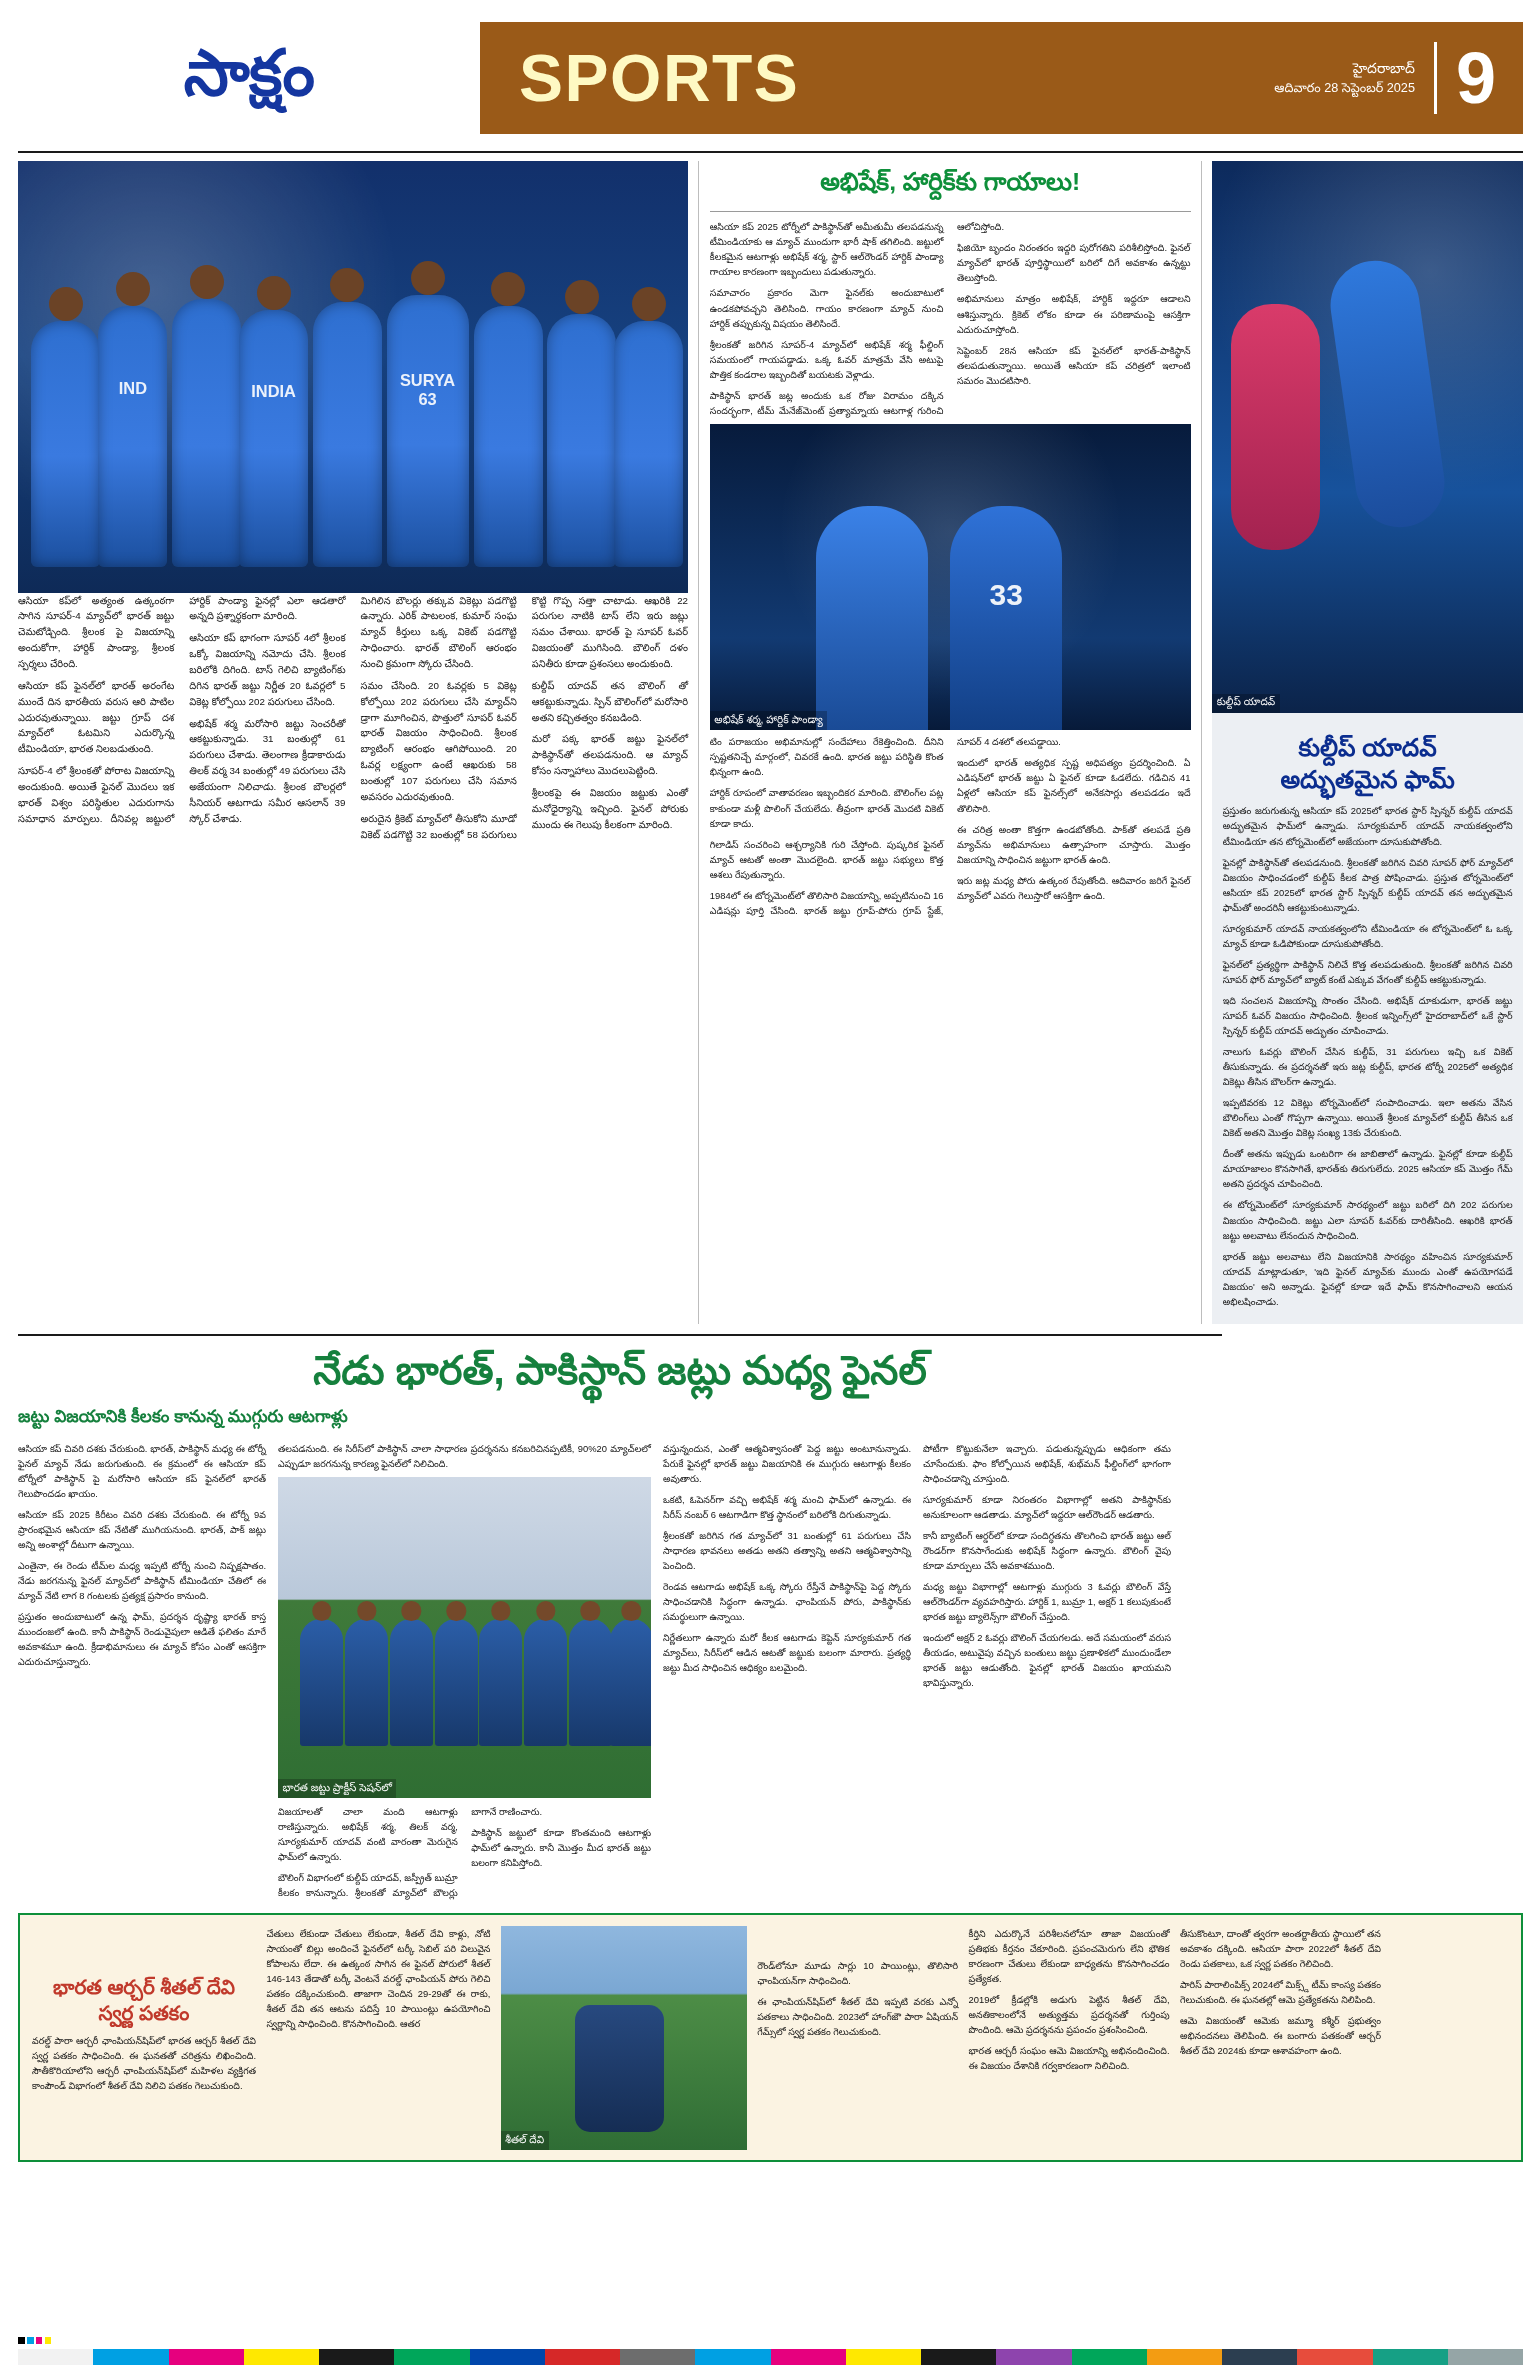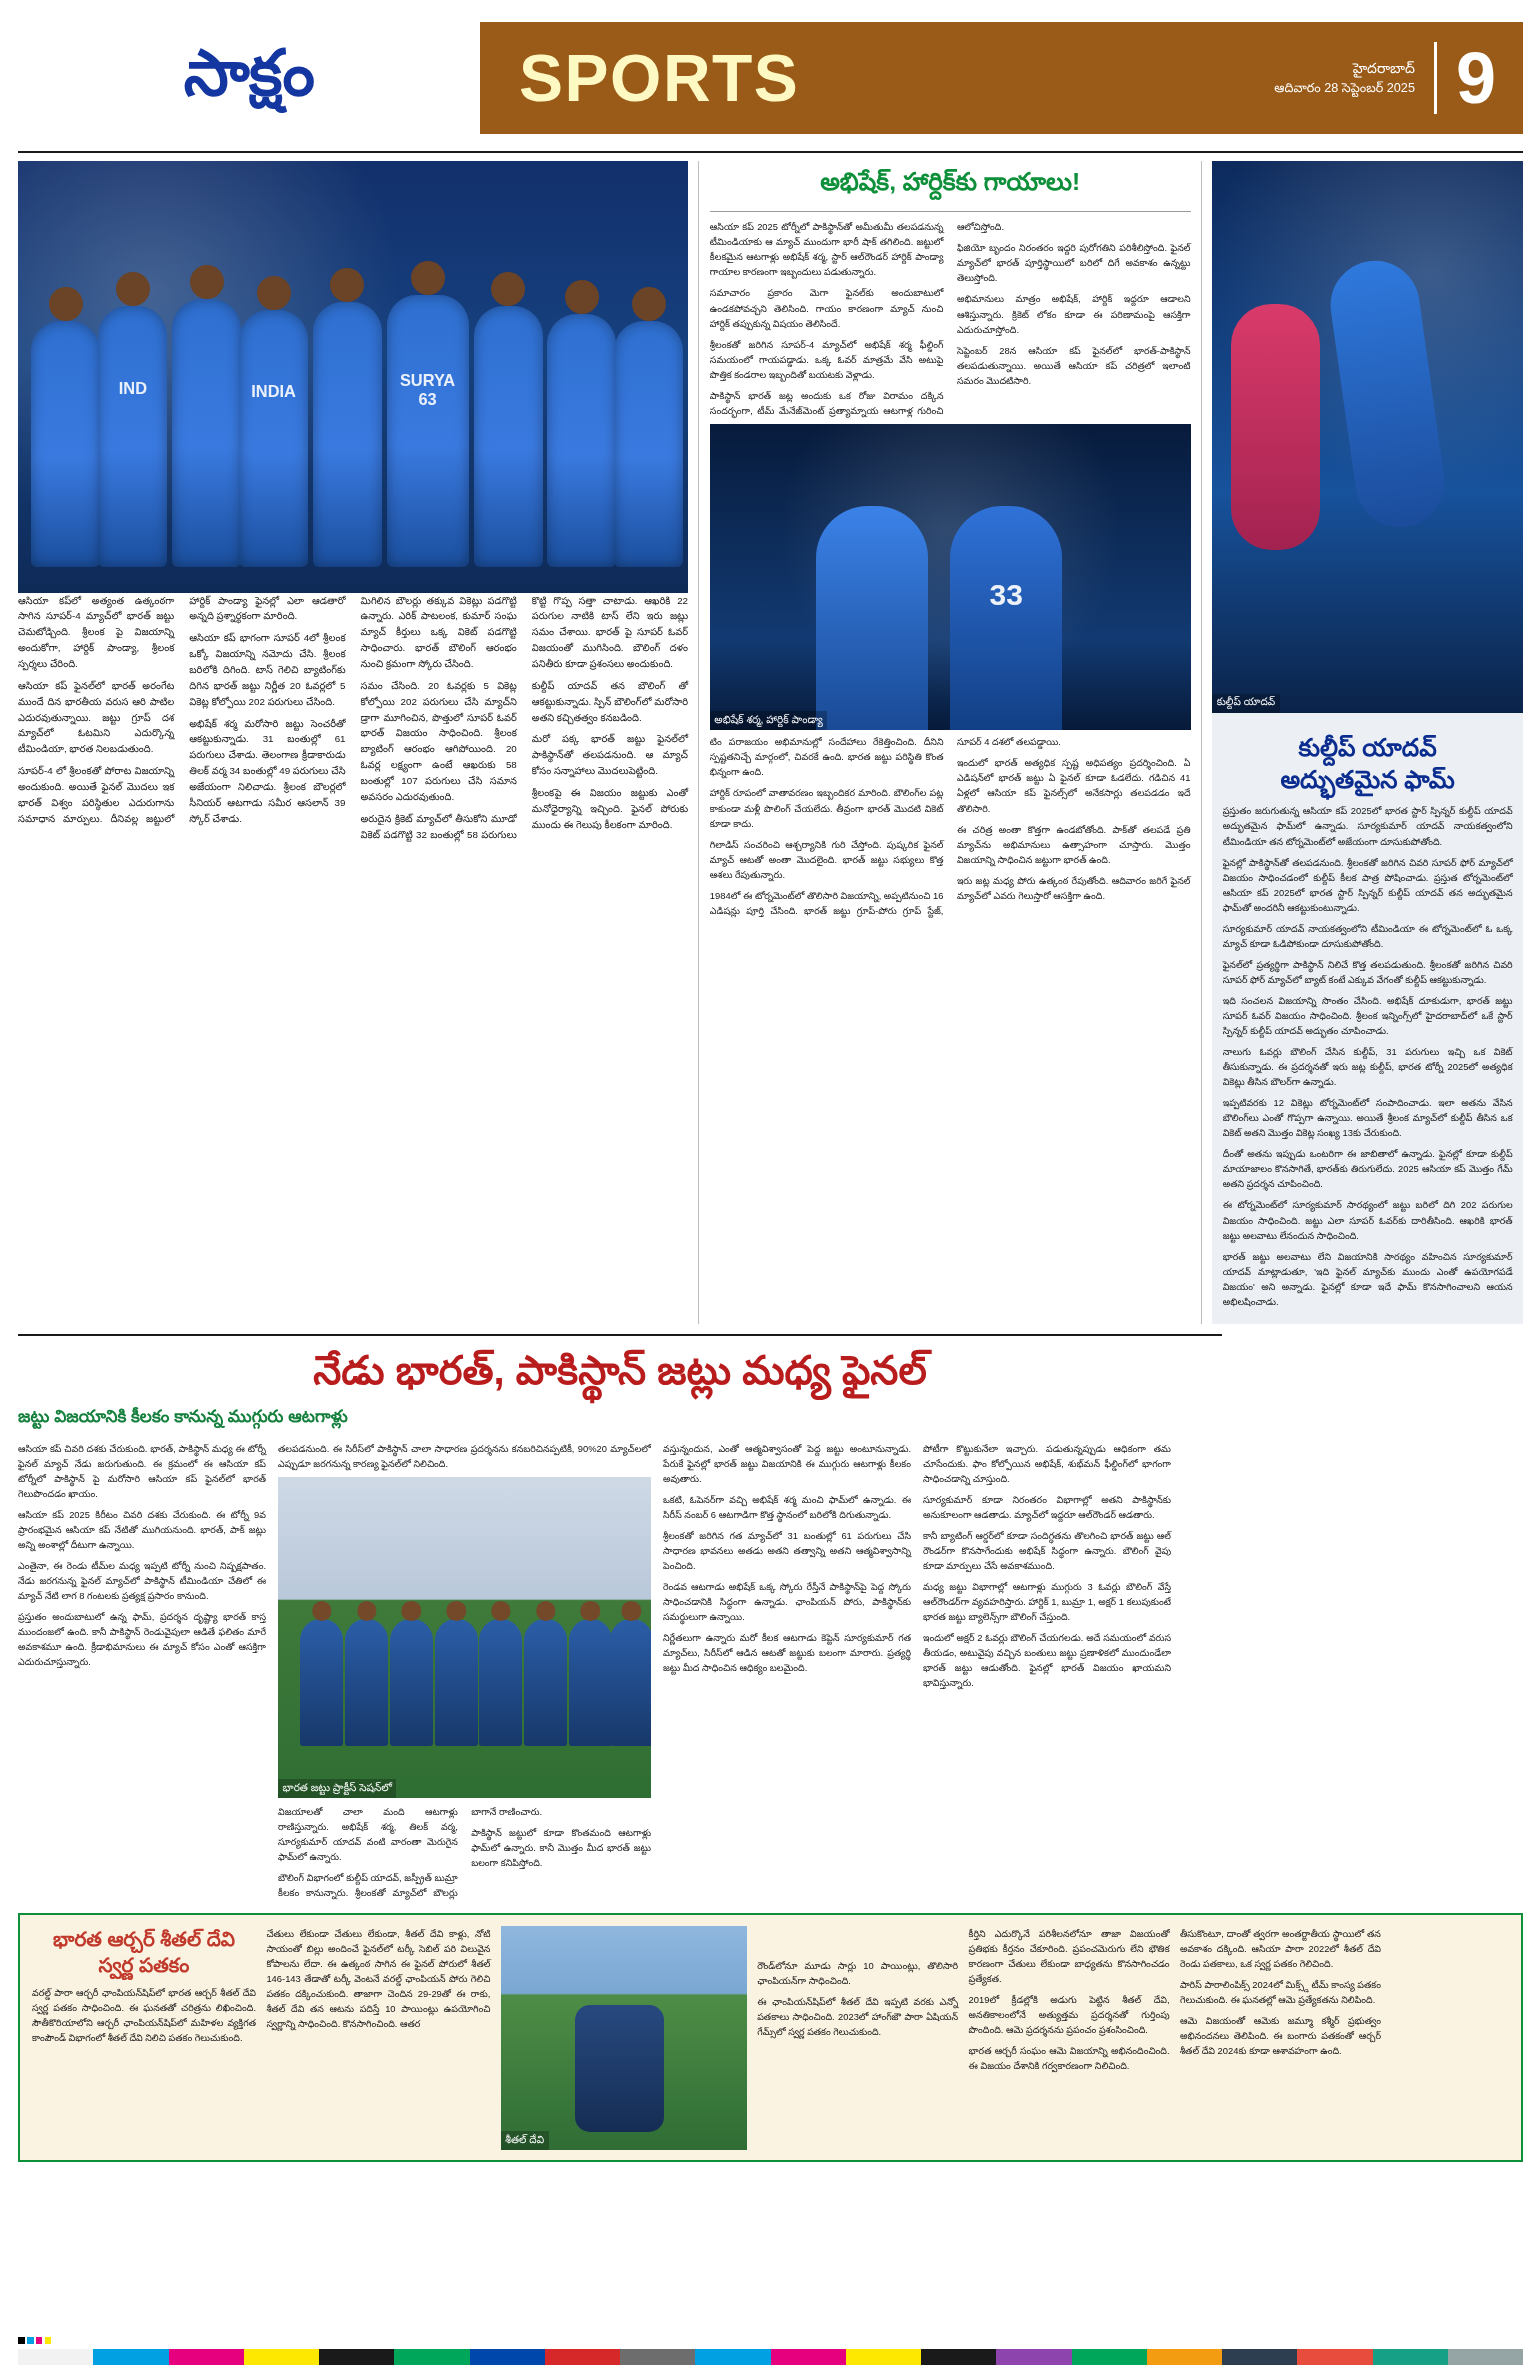--- a/index.html
+++ b/index.html
@@ -209,21 +209,21 @@
   }
   .headline-right {
     color: #0b2d8f;
     font-weight: 700;
     font-size: 24.6px;
     text-align: center;
     line-height: 1.3;
     margin: 10.4px 0 7.5px 0;
   }
   .headline-band {
-    color: #b91c1c;
+    color: #15803d;
     font-weight: 700;
     font-size: 40px;
     text-align: center;
     margin: 12px 0 4.5px 0;
   }
   .subhead-band {
     text-align:left;
     font-size: 17px;
     font-weight: 700;
     color:#15803d;
@@ -271,20 +271,21 @@
     padding: 10.4px 12px;
   }
   .bs-col { }
   .bs-head {
     color: #c0392b;
     font-weight: 700;
     font-size: 20px;
     text-align:center;
     line-height: 1.3;
     margin-bottom: 7.5px;
+    margin-top: 48px;
   }
 
   
   .colorbar {
     position:absolute;
     left: 18px; right: 18px; bottom: 12px;
     height: 16.4px;
     display:flex;
   }
   .colorbar i { flex:1; display:block; }

